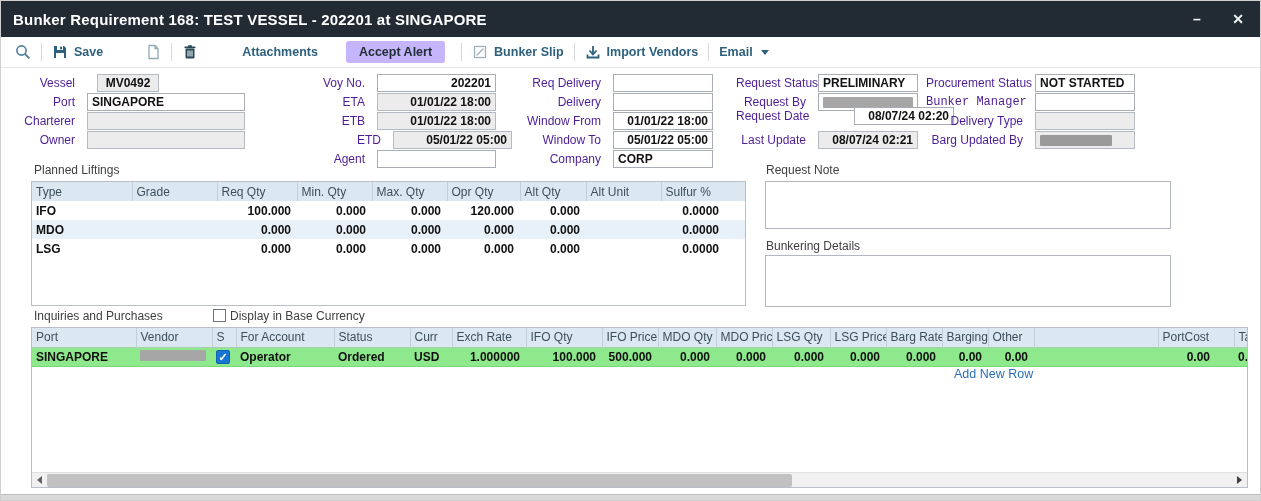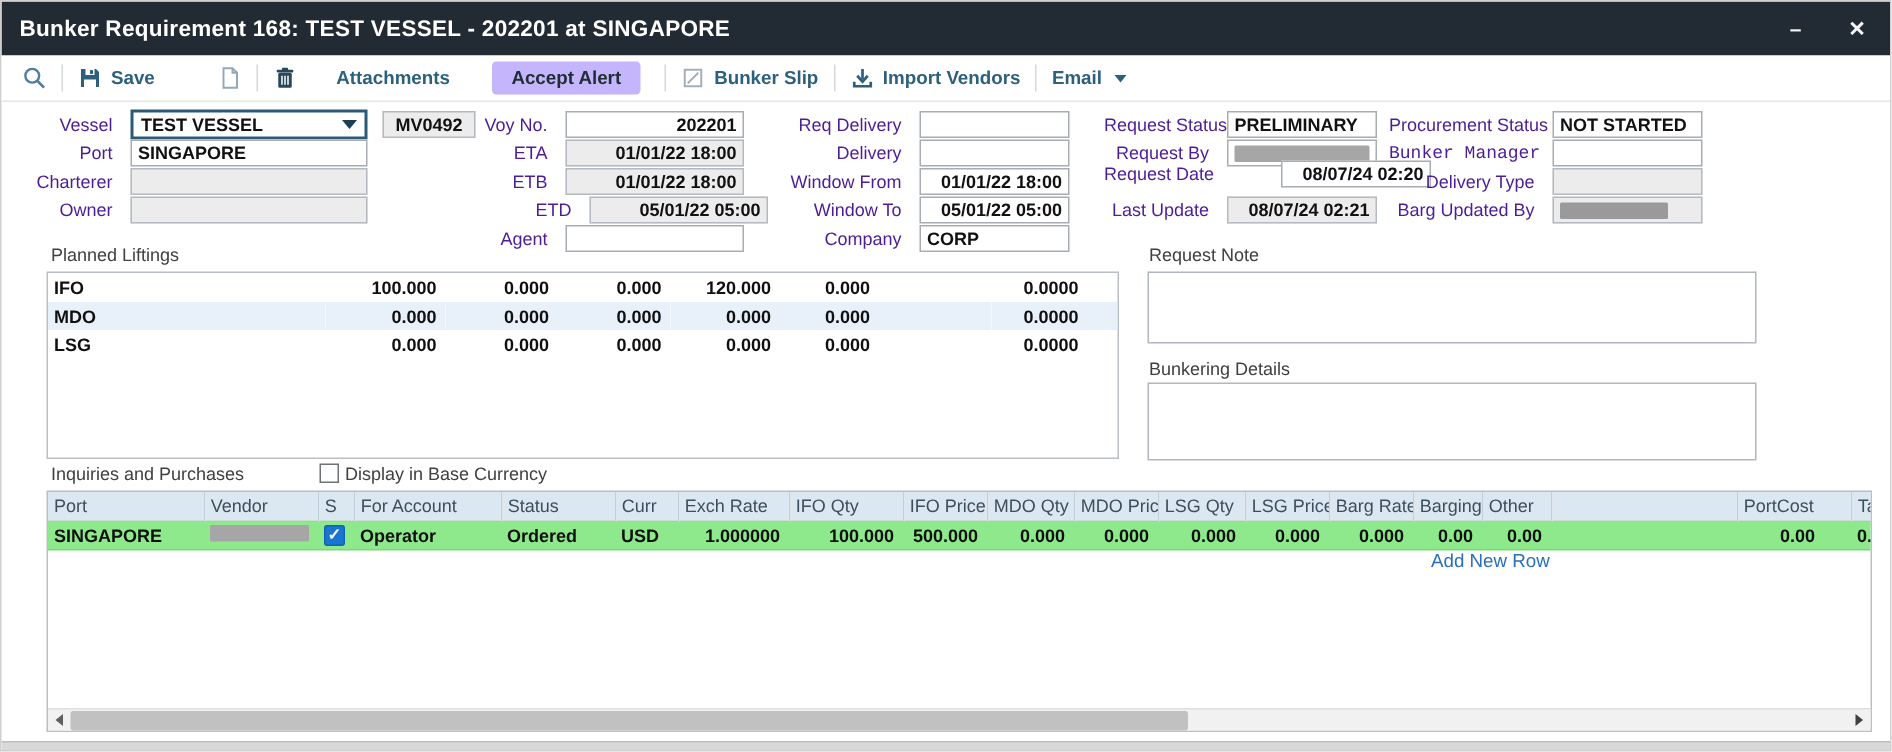--- a/index.html
+++ b/index.html
@@ -138,21 +138,21 @@
   <span class="tb-item">
     <svg class="icon16" viewBox="0 0 16 16">
         <rect x="3.5" y="4.5" width="9" height="10" rx="1" fill="#29485a"></rect>
         <rect x="2.5" y="2.5" width="11" height="1.8" rx="0.5" fill="#29485a"></rect>
         <rect x="6" y="1.2" width="4" height="1.8" rx="0.5" fill="#29485a"></rect>
         <line x1="6" y1="6.5" x2="6" y2="12.5" stroke="#fff" stroke-width="1"></line>
         <line x1="8" y1="6.5" x2="8" y2="12.5" stroke="#fff" stroke-width="1"></line>
         <line x1="10" y1="6.5" x2="10" y2="12.5" stroke="#fff" stroke-width="1"></line>
       </svg>
   </span>
-  <span class="tb-item" style="margin-left:26px">
+  <span class="tb-item" style="margin-left:44px">
     <span>Attachments</span>
   </span>
   <span class="accept-btn" style="margin-left:28px">
     <span>Accept Alert</span>
   </span>
   <span class="tb-sep"></span>
   <span class="tb-item">
     <svg class="icon16" viewBox="0 0 16 16">
         <rect x="2.5" y="2.5" width="11" height="11" fill="#fff" stroke="#9fb0bb" stroke-width="1.3"></rect>
         <line x1="4.5" y1="11.5" x2="11.5" y2="4.5" stroke="#9fb0bb" stroke-width="1.3"></line>
@@ -170,24 +170,20 @@
   </span>
   <span class="tb-sep"></span>
   <span class="tb-item">
     <span>Email</span>
     <span class="caret-sm"></span>
   </span>
 </div>
 
 <div class="frow" style="left:10px; top:73px; width:310px;">
   <span class="flabel" style="width:76px">Vessel</span>
-  <div class="dropdown" style="width:158px">
-    <span>TEST VESSEL</span>
-    <span class="caret-down"></span>
-  </div>
   <div class="field gray ctr" style="width:62px; margin-left:10px">MV0492</div>
 </div>
 <div class="frow" style="left:10px; top:92px;">
   <span class="flabel" style="width:76px">Port</span>
   <div class="field" style="width:158px">SINGAPORE</div>
 </div>
 <div class="frow" style="left:10px; top:111px;">
   <span class="flabel" style="width:76px">Charterer</span>
   <div class="field gray" style="width:158px"></div>
 </div>
@@ -284,20 +280,31 @@
         <col style="width:85px">
         <col style="width:80px">
         <col style="width:75px">
         <col style="width:75px">
         <col style="width:73px">
         <col style="width:66px">
         <col style="width:75px">
         <col style="width:84px">
     </colgroup>
     <tbody>
+        <tr>
+      <th>Type</th>
+      <th>Grade</th>
+      <th>Req Qty</th>
+      <th>Min. Qty</th>
+      <th>Max. Qty</th>
+      <th>Opr Qty</th>
+      <th>Alt Qty</th>
+      <th>Alt Unit</th>
+      <th>Sulfur %</th>
+    </tr>
     <tr>
       <td>IFO</td>
       <td></td>
       <td class="num">100.000</td>
       <td class="num">0.000</td>
       <td class="num">0.000</td>
       <td class="num">120.000</td>
       <td class="num">0.000</td>
       <td></td>
       <td class="num pad-r">0.0000</td>

